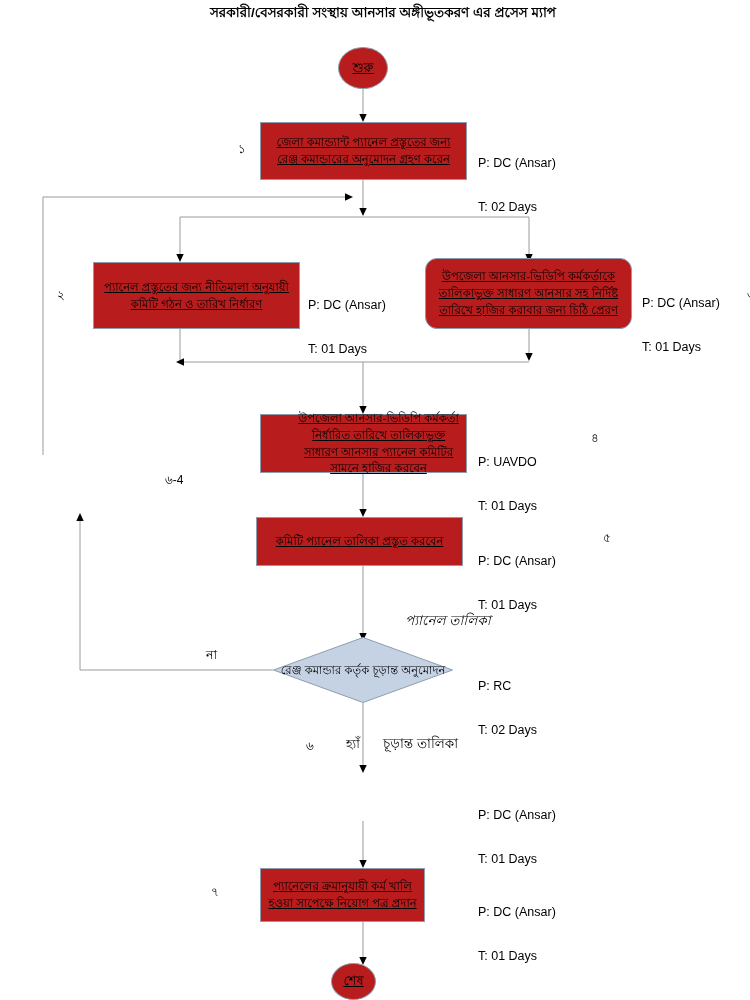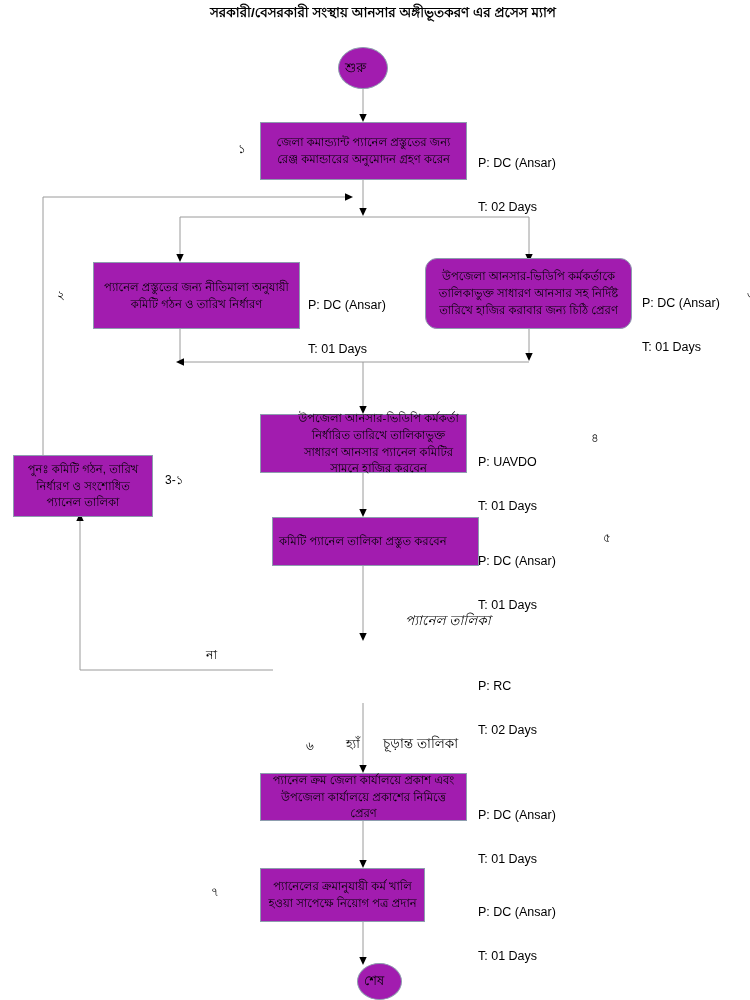--- a/index.html
+++ b/index.html
@@ -25,29 +25,30 @@
   #lines {
     position: absolute;
     left: 0; top: 0;
     width: 750px;
     height: 1000px;
     pointer-events: none;
   }
   .node {
     position: absolute;
     box-sizing: border-box;
-    background: #a21caf;
+    background: #b91c1c;
     border: 1px solid #8d9dae;
     display: flex;
     align-items: center;
-    justify-content: flex-start;
+    justify-content: center;
     text-align: center;
     font-size: 11.5px;
     line-height: 1.45;
     padding: 2px 6px;
+    text-decoration: underline;
   }
   .terminator {
     border-radius: 50%;
     font-size: 13px;
   }
   .diamond-wrap {
     position: absolute;
   }
   .diamond-shape {
     position: absolute;
@@ -185,58 +186,58 @@
 
   <div class="node" style="left:252px; top:414px; width:207px; height:59px;padding-left:36px;">
     <span>উপজেলা আনসার-ভিডিপি কর্মকর্তা নির্ধারিত তারিখে তালিকাভুক্ত সাধারণ আনসার প্যানেল কমিটির সামনে হাজির করবেন</span>
   </div>
   <div class="pt-block" style="left:470px; top:425px;">
     <div>P: UAVDO</div>
     <div>T: 01 Days</div>
   </div>
   <div class="step-num" style="left:583px; top:429px;">৪</div>
 
-  <div class="node" style="left:5px; top:455px; width:140px; height:62px;">
-    <span>পুনঃ  কমিটি গঠন, তারিখ নির্ধারণ ও সংশোধিত প্যানেল তালিকা</span>
-  </div>
-  <div class="step-num" style="left:157px; top:471px;">3-১</div>
-
-  <div class="node" style="left:264px; top:517px; width:207px; height:49px;">
+  <div class="step-num" style="left:157px; top:471px;">৬-4</div>
+
+  <div class="node" style="left:248px; top:517px; width:207px; height:49px;">
     <span>কমিটি প্যানেল তালিকা প্রস্তুত করবেন</span>
   </div>
   <div class="pt-block" style="left:470px; top:524px;">
     <div>P: DC (Ansar)</div>
     <div>T: 01 Days</div>
   </div>
   <div class="step-num" style="left:595px; top:529px;">৫</div>
 
+  <div class="diamond-wrap" style="left:265px; top:637px; width:180px; height:66px;">
+    <svg class="diamond-shape" viewBox="0 0 180 66" preserveAspectRatio="none" xmlns="http://www.w3.org/2000/svg">
+      <polygon points="90,0.5 179.5,33 90,65.5 0.5,33" fill="#c5d2e4" stroke="#8d9dae" stroke-width="1"></polygon>
+    </svg>
+    <div class="diamond-label">রেঞ্জ কমান্ডার কর্তৃক চূড়ান্ত অনুমোদন</div>
+  </div>
   <div class="pt-block" style="left:470px; top:649px;">
     <div>P: RC</div>
     <div>T: 02 Days</div>
   </div>
   <div class="flow-label" style="left:397px; top:610px;font-style:italic;">প্যানেল তালিকা</div>
   <div class="edge-label" style="left:198px; top:646px;">না</div>
   <div class="edge-label" style="left:338px; top:735px;">হ্যাঁ</div>
   <div class="flow-label" style="left:375px; top:733px;">চূড়ান্ত তালিকা</div>
   <div class="step-num" style="left:298px; top:737px;">৬</div>
 
-  <div class="node" style="left:252px; top:773px; width:207px; height:48px;">
-    <span>প্যানেল ক্রম জেলা কার্যালয়ে প্রকাশ এবং উপজেলা কার্যালয়ে প্রকাশের নিমিত্তে প্রেরণ</span>
-  </div>
   <div class="pt-block" style="left:470px; top:778px;">
     <div>P: DC (Ansar)</div>
     <div>T: 01 Days</div>
   </div>
 
   <div class="node" style="left:252px; top:868px; width:165px; height:54px;">
     <span>প্যানেলের ক্রমানুযায়ী কর্ম খালি হওয়া সাপেক্ষে নিয়োগ পত্র প্রদান</span>
   </div>
   <div class="pt-block" style="left:470px; top:875px;">
     <div>P: DC (Ansar)</div>
     <div>T: 01 Days</div>
   </div>
   <div class="step-num" style="left:203px; top:883px;">৭</div>
 
-  <div class="node terminator" style="left:349px; top:963px; width:45px; height:37px;">
+  <div class="node terminator" style="left:323px; top:963px; width:45px; height:37px;">
     <span>শেষ</span>
   </div>
 
 </div>
 
 </body></html>

